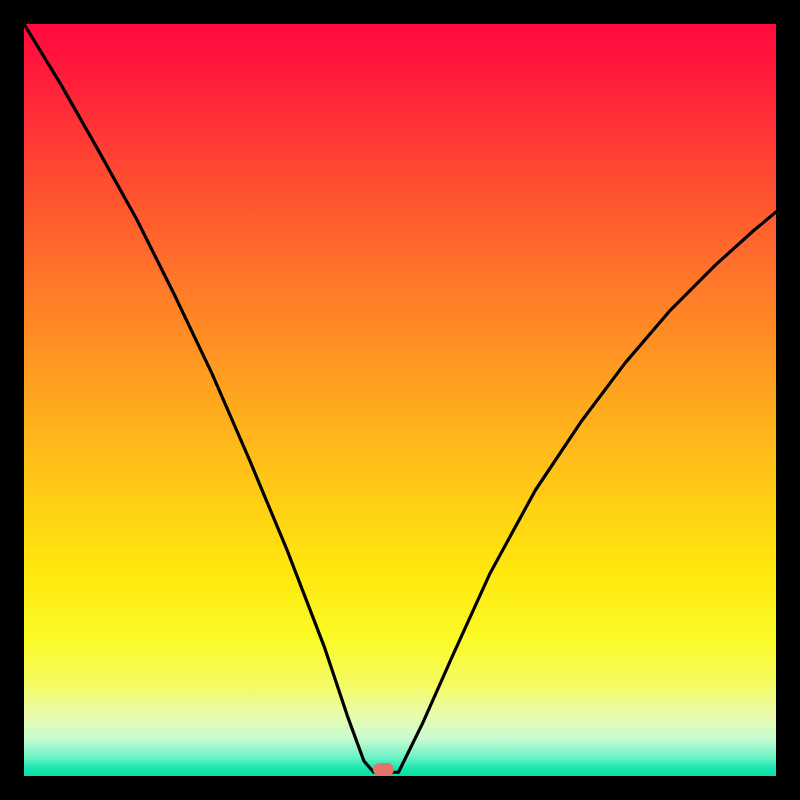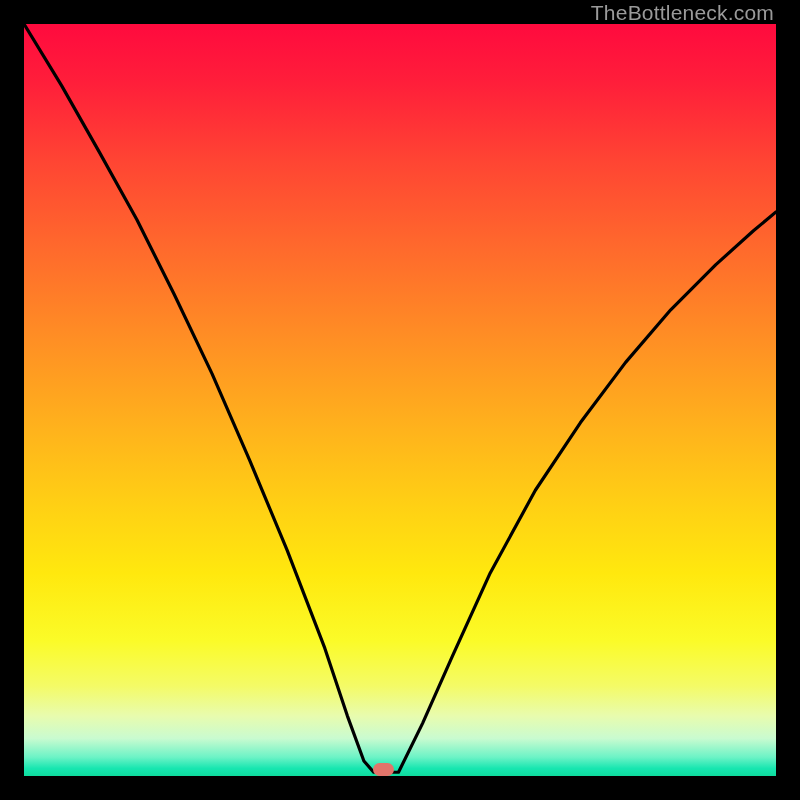--- a/index.html
+++ b/index.html
@@ -80,14 +80,13 @@
   <div class="plot-area">
     <div class="gradient"></div>
 
     <svg class="curve" viewBox="0 0 752 752" preserveAspectRatio="none">
       <path id="curve-path" fill="none" stroke="#000" stroke-width="3.2" stroke-linecap="round" stroke-linejoin="round" d="M 0.00 0.00 L 37.60 61.66 L 75.20 127.84 L 112.80 195.52 L 150.40 270.72 L 188.00 349.68 L 225.60 436.16 L 263.20 526.40 L 300.80 624.16 L 323.36 691.84 L 339.90 736.96 L 349.68 748.24 L 349.68 748.24 L 374.50 748.24 L 374.50 748.24 L 398.56 699.36 L 428.64 631.68 L 466.24 548.96 L 511.36 466.24 L 556.48 398.56 L 601.60 338.40 L 646.72 285.76 L 691.84 240.64 L 729.44 206.80 L 752.00 188.00 "></path>
     </svg>
 
     <div class="marker" id="marker" style="left: 348.956px; top: 738.732px;"></div>
   </div>
 
-  <div class="watermark">TheBottleneck.com</div>
 </div>
 
 </body></html>

